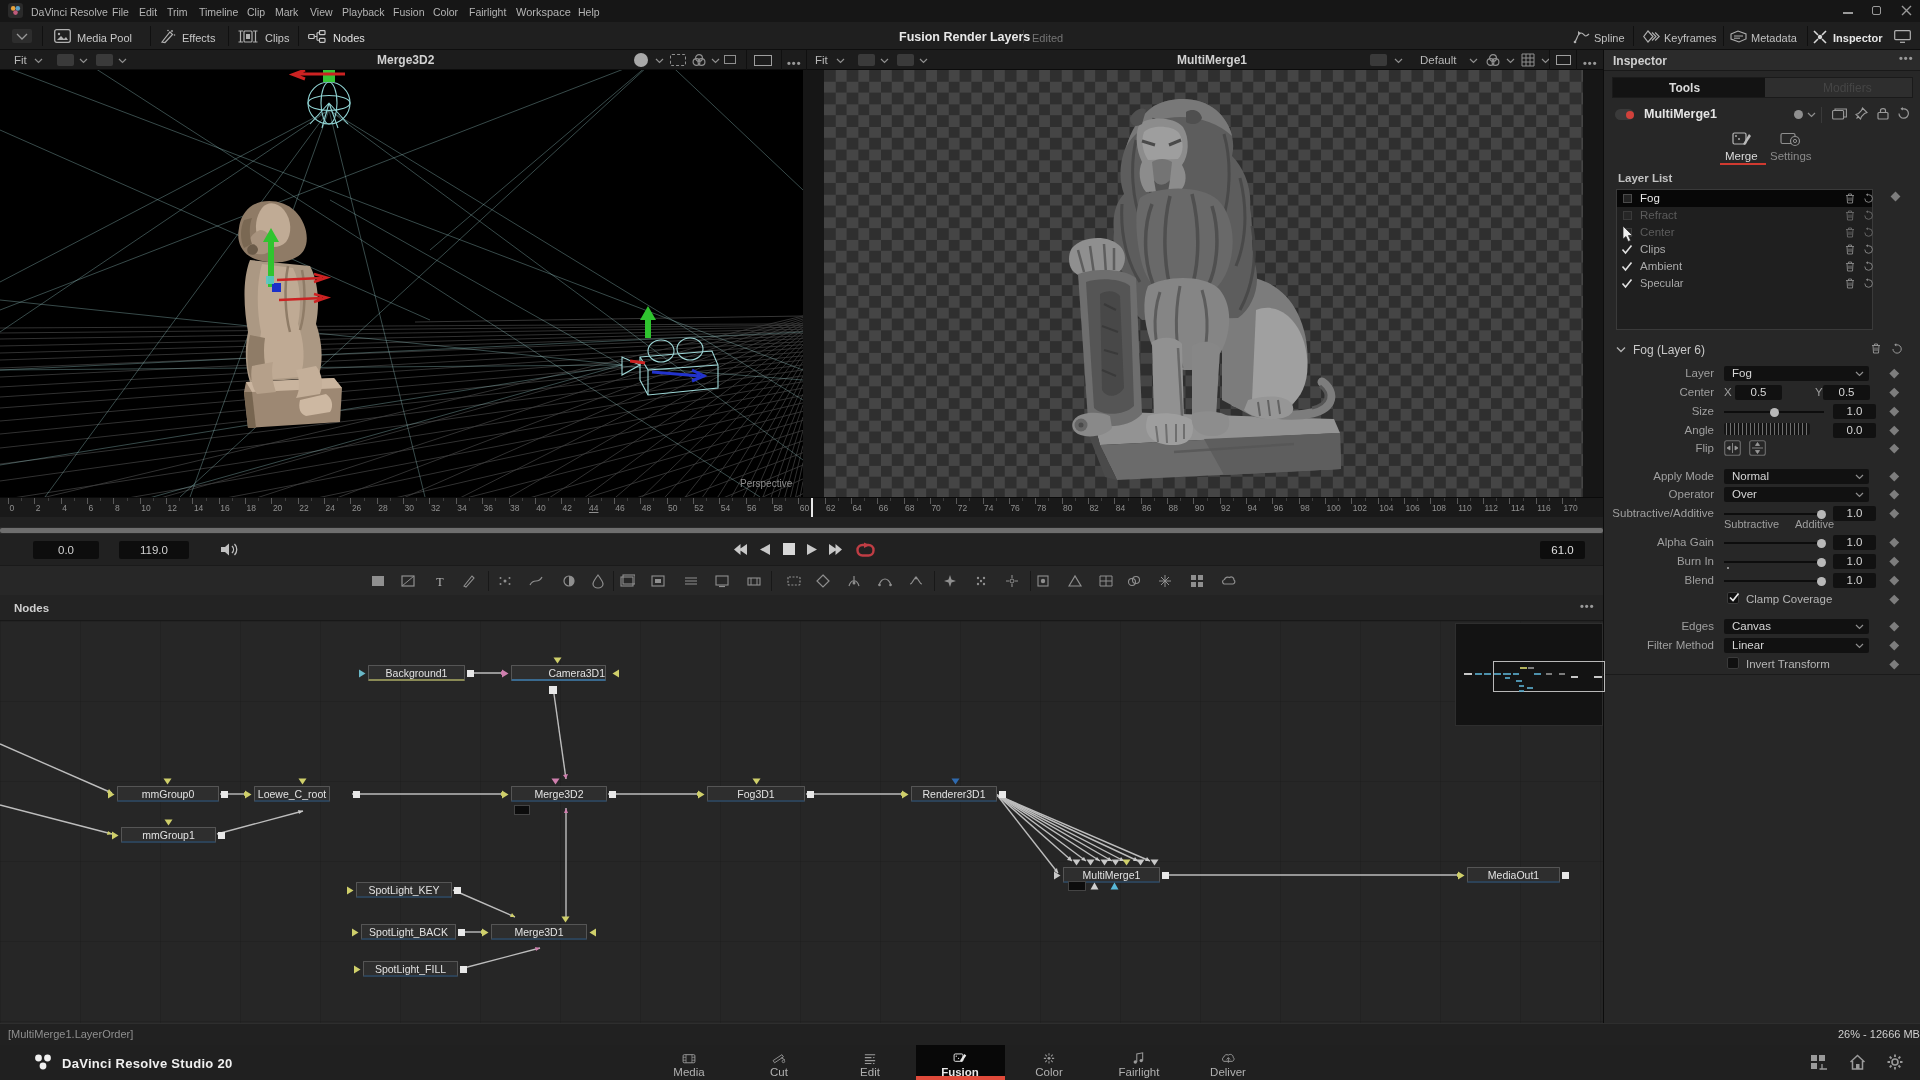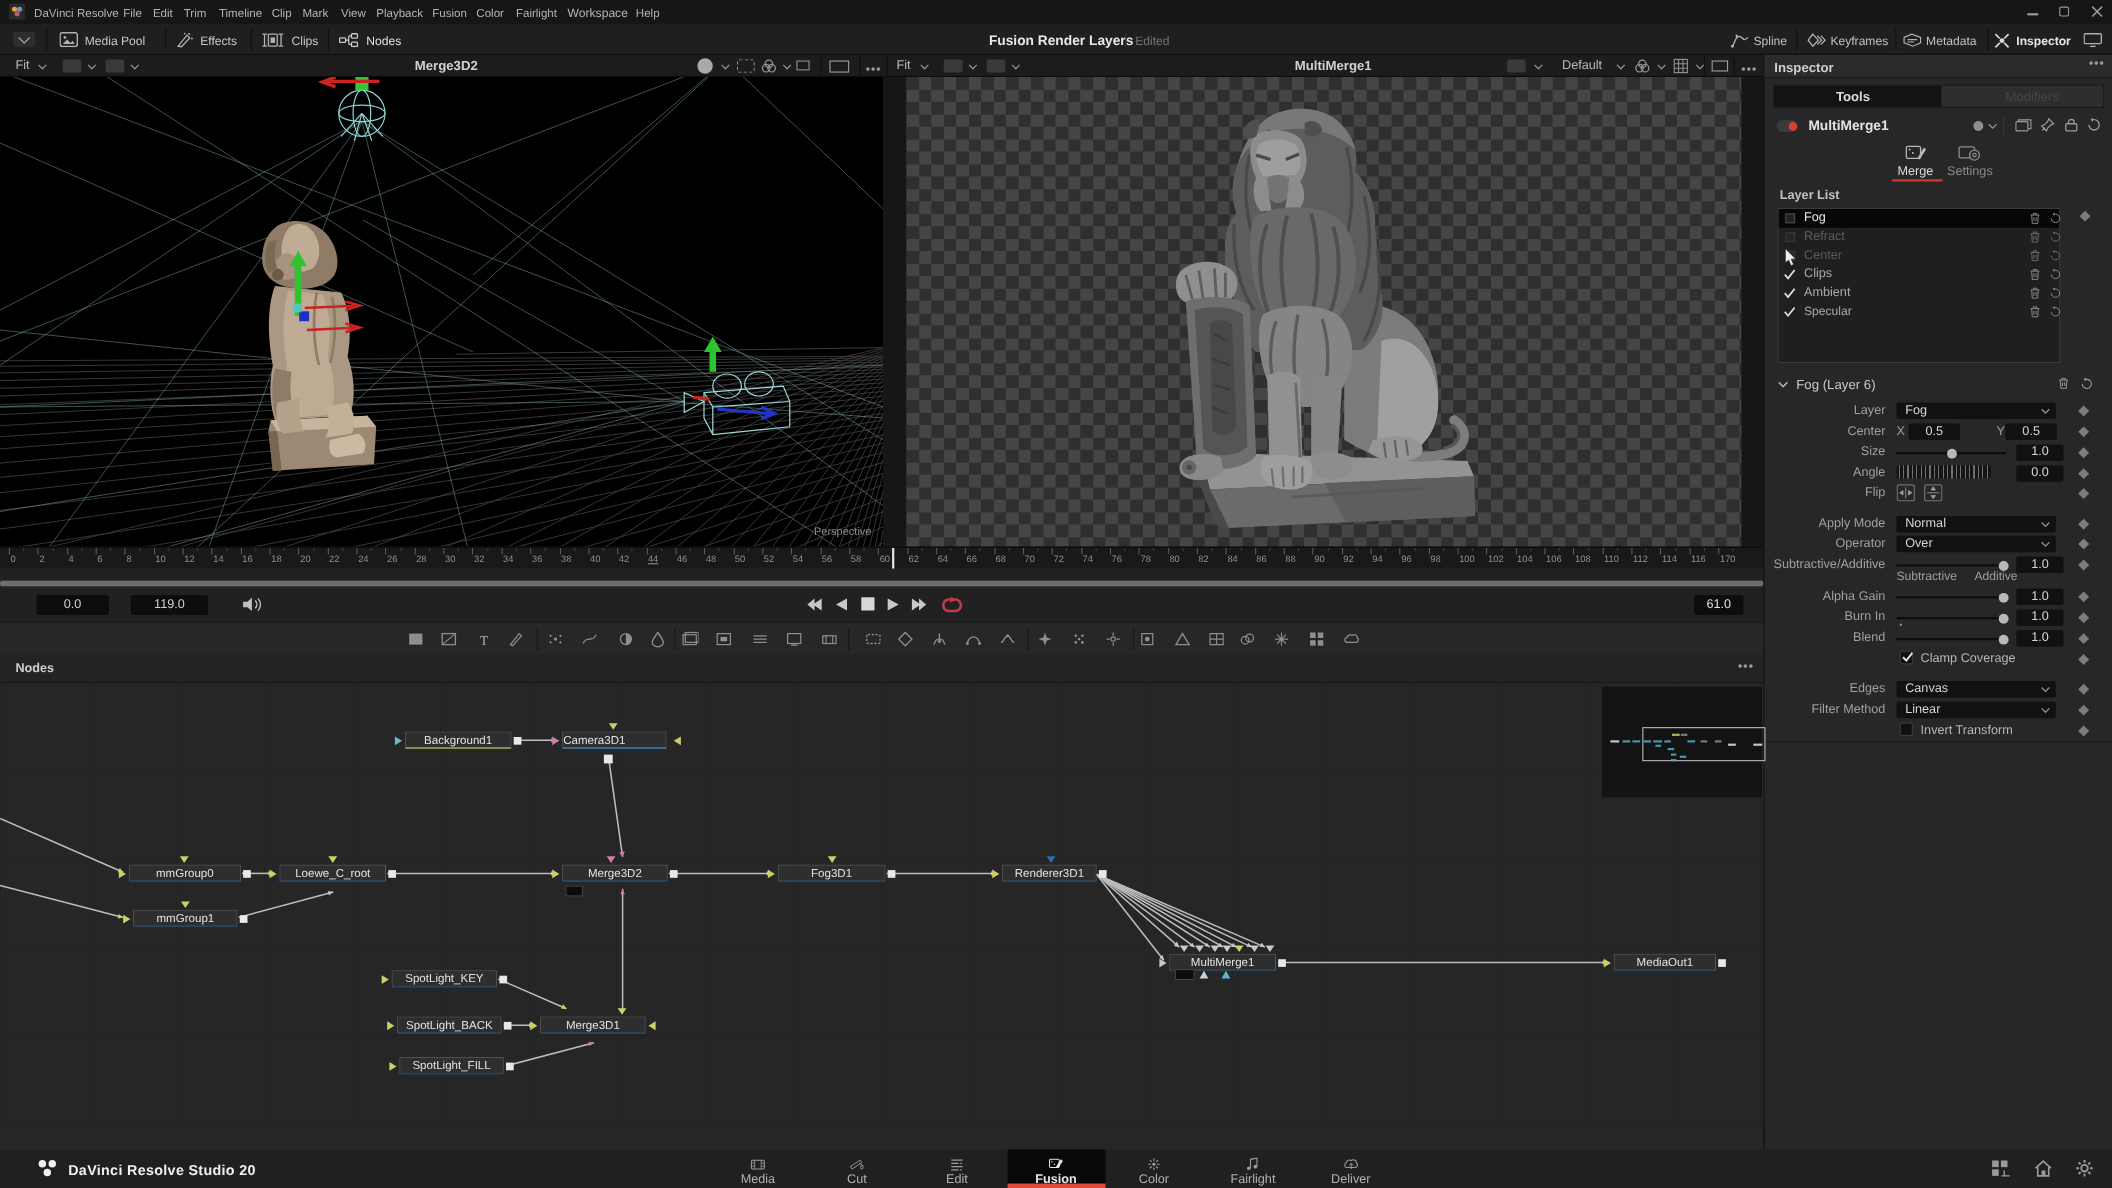--- a/index.html
+++ b/index.html
@@ -1005,21 +1005,21 @@
           <path d="M1462 254 L1457 256 L1457 252 Z" fill="#cfcf6a"></path>
 </svg>
 <div class="abs" style="left:368px;top:44px;width:97px;height:16px;background:#2e2e2e;border:1px solid #555;border-bottom:2px solid #8a8a55;border-radius:1px;">
           <div style="text-align:center;font-size:10.5px;color:#e2e2e2;line-height:14px;font-family:'Liberation Sans',sans-serif;">Background1</div>
         </div>
         <span class="abs" style="left:467px;top:49px;width:7px;height:7px;background:#e8e8e8;"></span>
         <svg class="abs" style="left:358px;top:48px" width="8" height="9" viewBox="0 0 8 9">
           <path d="M1 0.5 L7.5 4.5 L1 8.5 Z" fill="#6ab8c8"></path>
         </svg>
 <div class="abs" style="left:511px;top:44px;width:95px;height:16px;background:#2e2e2e;border:1px solid #555;border-bottom:2px solid #3a6a8f;border-radius:1px;">
-          <div style="text-align:left;font-size:10.5px;color:#e2e2e2;line-height:14px;font-family:'Liberation Sans',sans-serif;">Camera3D1</div>
+          <div style="text-align:right;font-size:10.5px;color:#e2e2e2;line-height:14px;font-family:'Liberation Sans',sans-serif;">Camera3D1</div>
         </div>
         <svg class="abs" style="left:501px;top:48px" width="8" height="9" viewBox="0 0 8 9">
           <path d="M1 0.5 L7.5 4.5 L1 8.5 Z" fill="#cf7fae"></path>
         </svg>
         <svg class="abs" style="left:553px;top:36px" width="9" height="7" viewBox="0 0 9 7">
           <path d="M0.5 0.5 L8.5 0.5 L4.5 6.5 Z" fill="#cfcf6a"></path>
         </svg>
 <span class="abs" style="left:549px;top:65px;width:8px;height:8px;background:#e8e8e8;"></span>
 <svg class="abs" style="left:612px;top:48px" width="8" height="9" viewBox="0 0 8 9">
           <path d="M7 0.5 L0.5 4.5 L7 8.5 Z" fill="#cfcf6a"></path>
@@ -1027,21 +1027,21 @@
 <div class="abs" style="left:117px;top:165px;width:102px;height:16px;background:#2e2e2e;border:1px solid #555;border-bottom:2px solid #2c4257;border-radius:1px;">
           <div style="text-align:center;font-size:10.5px;color:#e2e2e2;line-height:14px;font-family:'Liberation Sans',sans-serif;">mmGroup0</div>
         </div>
         <span class="abs" style="left:221px;top:170px;width:7px;height:7px;background:#e8e8e8;"></span>
         <svg class="abs" style="left:107px;top:169px" width="8" height="9" viewBox="0 0 8 9">
           <path d="M1 0.5 L7.5 4.5 L1 8.5 Z" fill="#cfcf6a"></path>
         </svg>
         <svg class="abs" style="left:163px;top:157px" width="9" height="7" viewBox="0 0 9 7">
           <path d="M0.5 0.5 L8.5 0.5 L4.5 6.5 Z" fill="#cfcf6a"></path>
         </svg>
-<div class="abs" style="left:254px;top:165px;width:97px;height:16px;background:#2e2e2e;border:1px solid #555;border-bottom:2px solid #2c4257;border-radius:1px;">
+<div class="abs" style="left:254px;top:165px;width:76px;height:16px;background:#2e2e2e;border:1px solid #555;border-bottom:2px solid #2c4257;border-radius:1px;">
           <div style="text-align:center;font-size:10.5px;color:#e2e2e2;line-height:14px;font-family:'Liberation Sans',sans-serif;">Loewe_C_root</div>
         </div>
         <span class="abs" style="left:353px;top:170px;width:7px;height:7px;background:#e8e8e8;"></span>
         <svg class="abs" style="left:244px;top:169px" width="8" height="9" viewBox="0 0 8 9">
           <path d="M1 0.5 L7.5 4.5 L1 8.5 Z" fill="#cfcf6a"></path>
         </svg>
         <svg class="abs" style="left:298px;top:157px" width="9" height="7" viewBox="0 0 9 7">
           <path d="M0.5 0.5 L8.5 0.5 L4.5 6.5 Z" fill="#cfcf6a"></path>
         </svg>
 <div class="abs" style="left:511px;top:165px;width:96px;height:16px;background:#2e2e2e;border:1px solid #555;border-bottom:2px solid #2c4257;border-radius:1px;">
@@ -1176,20 +1176,24 @@
 <span class="abs" style="left:115px;top:52px;width:7px;height:2px;background:#e8e8e8;opacity:0.85;"></span>
 <span class="abs" style="left:138px;top:52px;width:8px;height:2px;background:#e8e8e8;opacity:0.85;"></span>
 <span class="abs" style="left:60px;top:56px;width:6px;height:2px;background:#58a8c8;opacity:0.85;"></span>
 <span class="abs" style="left:63px;top:61px;width:5px;height:2px;background:#58a8c8;opacity:0.85;"></span>
 <span class="abs" style="left:63px;top:66px;width:5px;height:2px;background:#58a8c8;opacity:0.85;"></span>
 <span class="abs" style="left:71px;top:63px;width:6px;height:2px;background:#58a8c8;opacity:0.85;"></span>
 <span class="abs" style="left:49px;top:53px;width:5px;height:2px;background:#58a8c8;opacity:0.85;"></span>
 </div>
 </div>
 </div>
+<div class="abs" style="left:0;top:1023px;width:1920px;height:22px;background:#212121;border-top:1px solid #2e2e2e;">
+<span class="abs" style="left:8px;top:4px;font-size:11px;color:#8f8f8f;white-space:nowrap;">[MultiMerge1.LayerOrder]</span>
+<span class="abs" style="left:1838px;top:4px;font-size:11px;color:#cfcfcf;white-space:nowrap;">26% - 12666 MB</span>
+</div>
 <div class="abs" style="left:0;top:1045px;width:1920px;height:35px;background:#202020;">
 <svg class="abs" style="left:33px;top:8px" width="20" height="19" viewBox="0 0 20 19">
 <circle cx="5.5" cy="5" r="3.4" fill="#f0f0f0"></circle>
         <circle cx="14.5" cy="5" r="3.4" fill="#f0f0f0"></circle>
 <circle cx="10" cy="13" r="3.4" fill="#f0f0f0"></circle>
       </svg>
 <span class="abs" style="left:62px;top:11px;font-size:13px;font-weight:bold;color:#f0f0f0;letter-spacing:0.3px;">DaVinci Resolve Studio 20</span>
 <div class="abs" style="left:916px;top:0;width:89px;height:31px;background:#080808;"></div>
 <div class="abs" style="left:916px;top:31px;width:89px;height:4px;background:#e04a3a;"></div>
 <svg class="abs" style="left:680px;top:6px" width="18" height="14" viewBox="0 0 20 19" preserveAspectRatio="xMidYMid meet">

